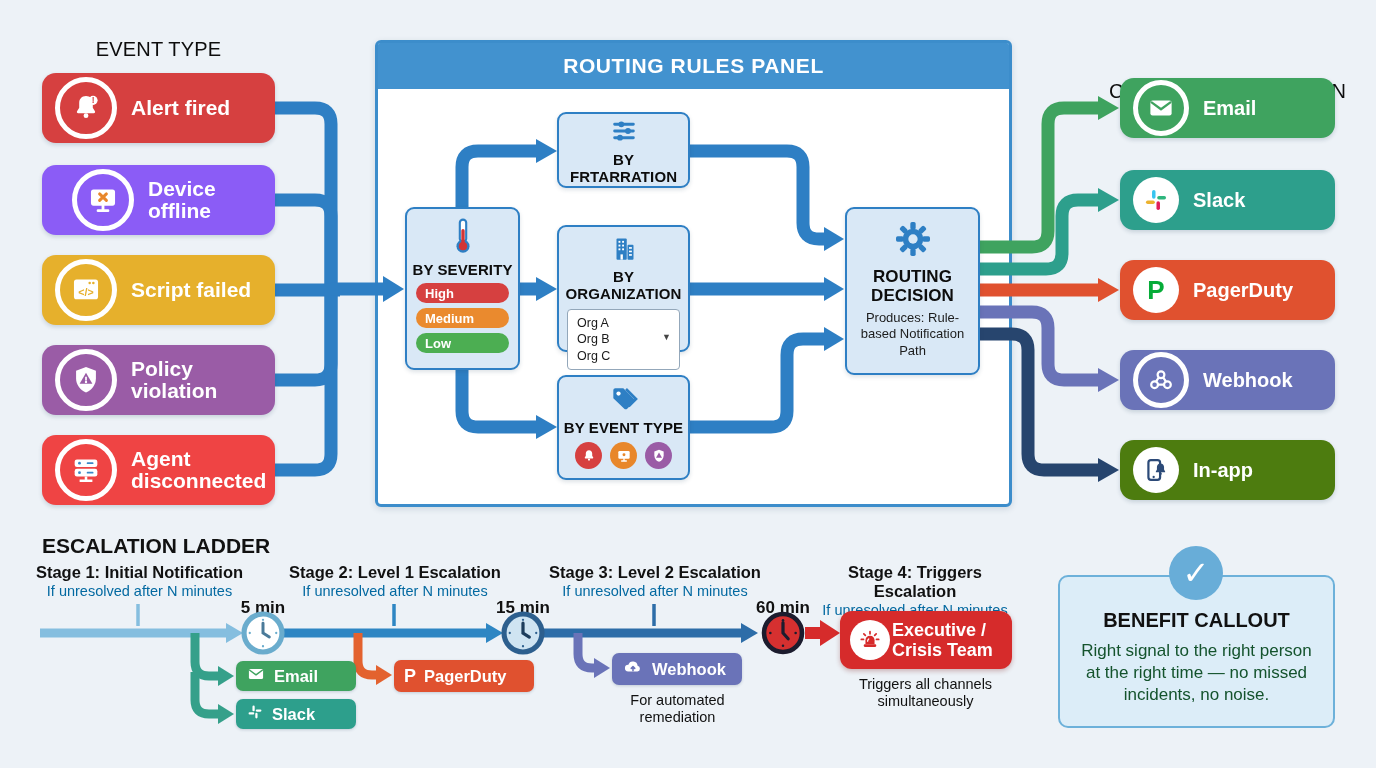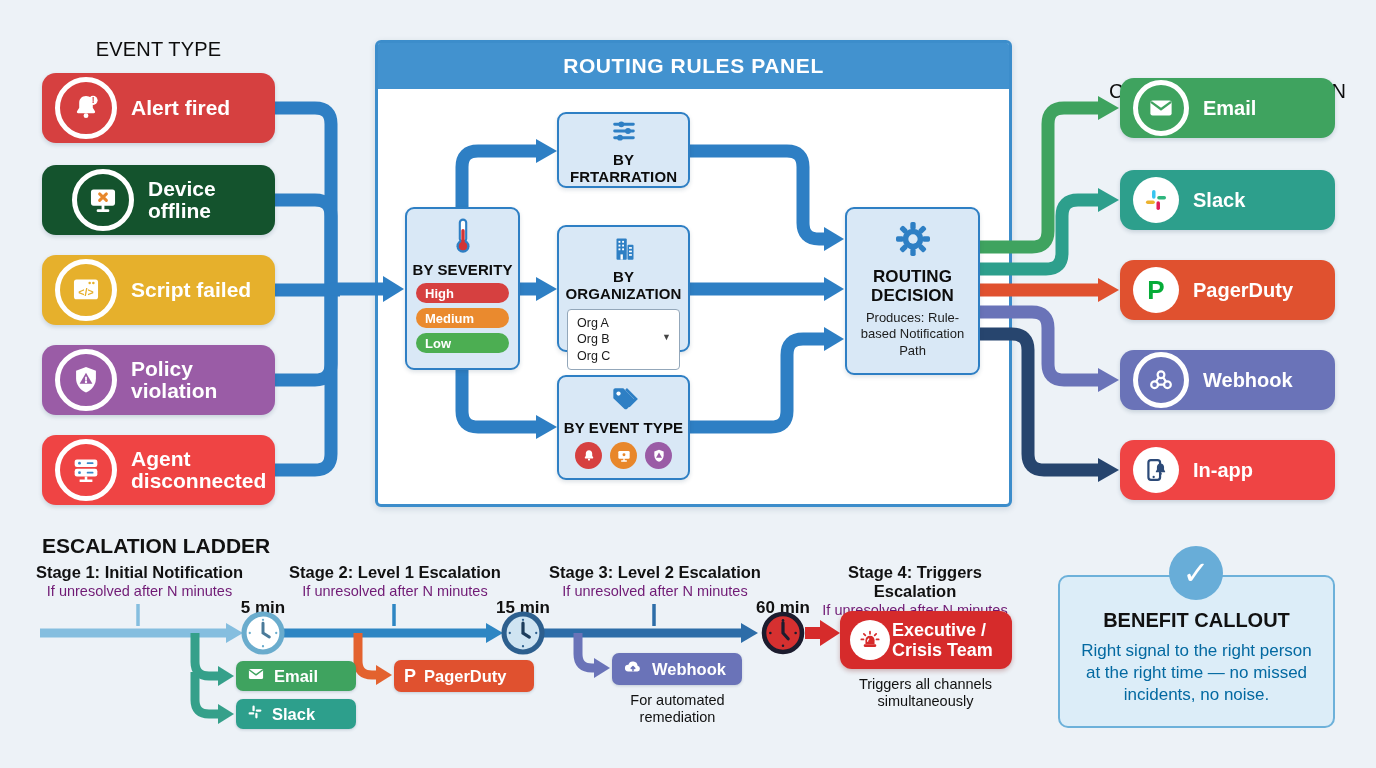--- a/index.html
+++ b/index.html
@@ -29,32 +29,32 @@
   .rtitle{font-weight:800;font-size:15px;color:#0d0d0d;letter-spacing:.1px;text-align:center;}
   .pill{width:93px;height:20px;border-radius:10px;color:#fff;font-size:13px;font-weight:700;
     display:flex;align-items:center;padding-left:9px;box-sizing:border-box;margin-top:5px;}
   .dropdown{position:relative;width:113px;background:#fff;border:1.5px solid #93a7ba;border-radius:4px;
     padding:5px 9px;box-sizing:border-box;margin-top:7px;text-align:left;}
   .dropdown .opt{font-size:12.5px;line-height:1.3;color:#1a1a1a;}
   .caret{position:absolute;right:8px;top:22px;font-size:9px;color:#444;}
   .minidot{width:27px;height:27px;border-radius:50%;display:flex;align-items:center;justify-content:center;margin:0 4px;}
   
   .stage-title{font-weight:800;font-size:16.5px;text-align:center;}
-  .stage-sub{font-size:14.5px;text-align:center;color:#701a75;margin-top:1px;}
+  .stage-sub{font-size:14.5px;text-align:center;color:#0369a1;margin-top:1px;}
   .time-label{font-weight:800;font-size:17px;text-align:center;}
   .minibox{display:flex;align-items:center;gap:8px;border-radius:7px;color:#fff;font-weight:700;
     font-size:16.5px;padding-left:10px;box-sizing:border-box;box-shadow:0 1px 3px rgba(30,60,90,.2);}
   .note{font-size:14.5px;text-align:center;color:#111;line-height:1.2;}
   .execbox{display:flex;align-items:center;gap:2px;background:#d62b2b;border-radius:12px;color:#fff;
     padding-left:10px;box-sizing:border-box;box-shadow:0 2px 5px rgba(120,20,20,.3);}
   .exectext{font-weight:800;font-size:18px;line-height:1.12;}
   
   .callout{background:#dcedf8;border:2.5px solid #6db1da;border-radius:10px;box-sizing:border-box;}
   .callout-title{font-weight:800;font-size:20px;text-align:center;margin-top:32px;}
-  .callout-body{font-size:17px;text-align:center;line-height:1.3;margin:8px 14px 0;color:#0369a1;}
+  .callout-body{font-size:17px;text-align:center;line-height:1.3;margin:8px 14px 0;color:#14532d;}
   .checkcircle{width:54px;height:54px;border-radius:50%;background:#68add8;display:flex;align-items:center;
     justify-content:center;color:#fff;font-size:32px;font-weight:800;z-index:3;}
   .pdP{font-weight:800;color:#06ac38;font-size:26px;line-height:1;}
   .pdP.small{color:#fff;font-size:18px;}
 </style>
 </head>
 <body>
 
 <div class="canvas">
 
@@ -139,21 +139,21 @@
         <svg width="34" height="34" viewBox="0 0 24 24">
             <path fill="#fff" d="M12 3.5c-2.9 0-4.8 2-4.8 4.9v3.4l-1.5 2.5c-.4.6 0 1.4.8 1.4h11c.8 0 1.2-.8.8-1.4l-1.5-2.5V8.4c0-2.9-1.9-4.9-4.8-4.9z"></path>
             <circle cx="12" cy="17.4" r="1.7" fill="#fff"></circle>
             <circle cx="17" cy="6.6" r="3.2" fill="#fff"></circle>
             <text x="17" y="8.8" font-size="6" font-weight="bold" fill="var(--box)" text-anchor="middle">!</text>
           </svg>
       </span>
       <span>Alert fired</span>
     </div>
 
-    <div class="abs bigbox ebox" style="left:42px;top:165px;--box:#e8872b;background:#14532d;padding-left:30px;">
+    <div class="abs bigbox ebox" style="left:42px;top:165px;--box:#e8872b;background:#8b5cf6;padding-left:30px;">
       <span class="ringcircle">
         <svg width="34" height="34" viewBox="0 0 24 24">
             <rect x="3.5" y="4.5" width="17" height="11.5" rx="1.8" fill="#fff"></rect>
             <path d="M9.6 7.7l4.8 4.6M14.4 7.7l-4.8 4.6" stroke="var(--box)" stroke-width="2.1" stroke-linecap="round"></path>
             <path d="M8.5 19.5h7M12 16v3.5" stroke="#fff" stroke-width="2" stroke-linecap="round"></path>
           </svg>
       </span>
       <span>Device offline</span>
     </div>
 
@@ -343,21 +343,21 @@
         <svg width="28" height="28" viewBox="0 0 24 24" fill="none" stroke="#fff" stroke-width="1.9">
             <circle cx="6.5" cy="16" r="2.9"></circle>
             <circle cx="17.5" cy="16" r="2.9"></circle>
             <circle cx="12" cy="7.5" r="2.9"></circle>
             <path d="M10 10l-2.4 3.6M14 10l2.4 3.6M9.4 16h5.2"></path>
           </svg>
       </span>
       <span>Webhook</span>
     </div>
 
-    <div class="abs bigbox cbox" style="left:1120px;top:440px;--box:#2c4a78;background:#ef4444;">
+    <div class="abs bigbox cbox" style="left:1120px;top:440px;--box:#2c4a78;background:#4d7c0f;">
       <span class="solidcircle">
         <svg width="28" height="28" viewBox="0 0 24 24">
             <rect x="5.5" y="3.5" width="10" height="17" rx="2.2" fill="none" stroke="#2c4a78" stroke-width="1.9"></rect>
             <circle cx="10" cy="18" r="1" fill="#2c4a78"></circle>
             <path fill="#2c4a78" d="M15.8 6.4c-1.8 0-3 1.3-3 3.1v2.1l-.9 1.6c-.2.4 0 .8.5.8h6.9c.5 0 .7-.4.5-.8l-.9-1.6V9.5c0-1.8-1.2-3.1-3.1-3.1z"></path>
             <circle cx="15.8" cy="15.3" r="1.1" fill="#2c4a78"></circle>
           </svg>
       </span>
       <span>In-app</span>
     </div>

